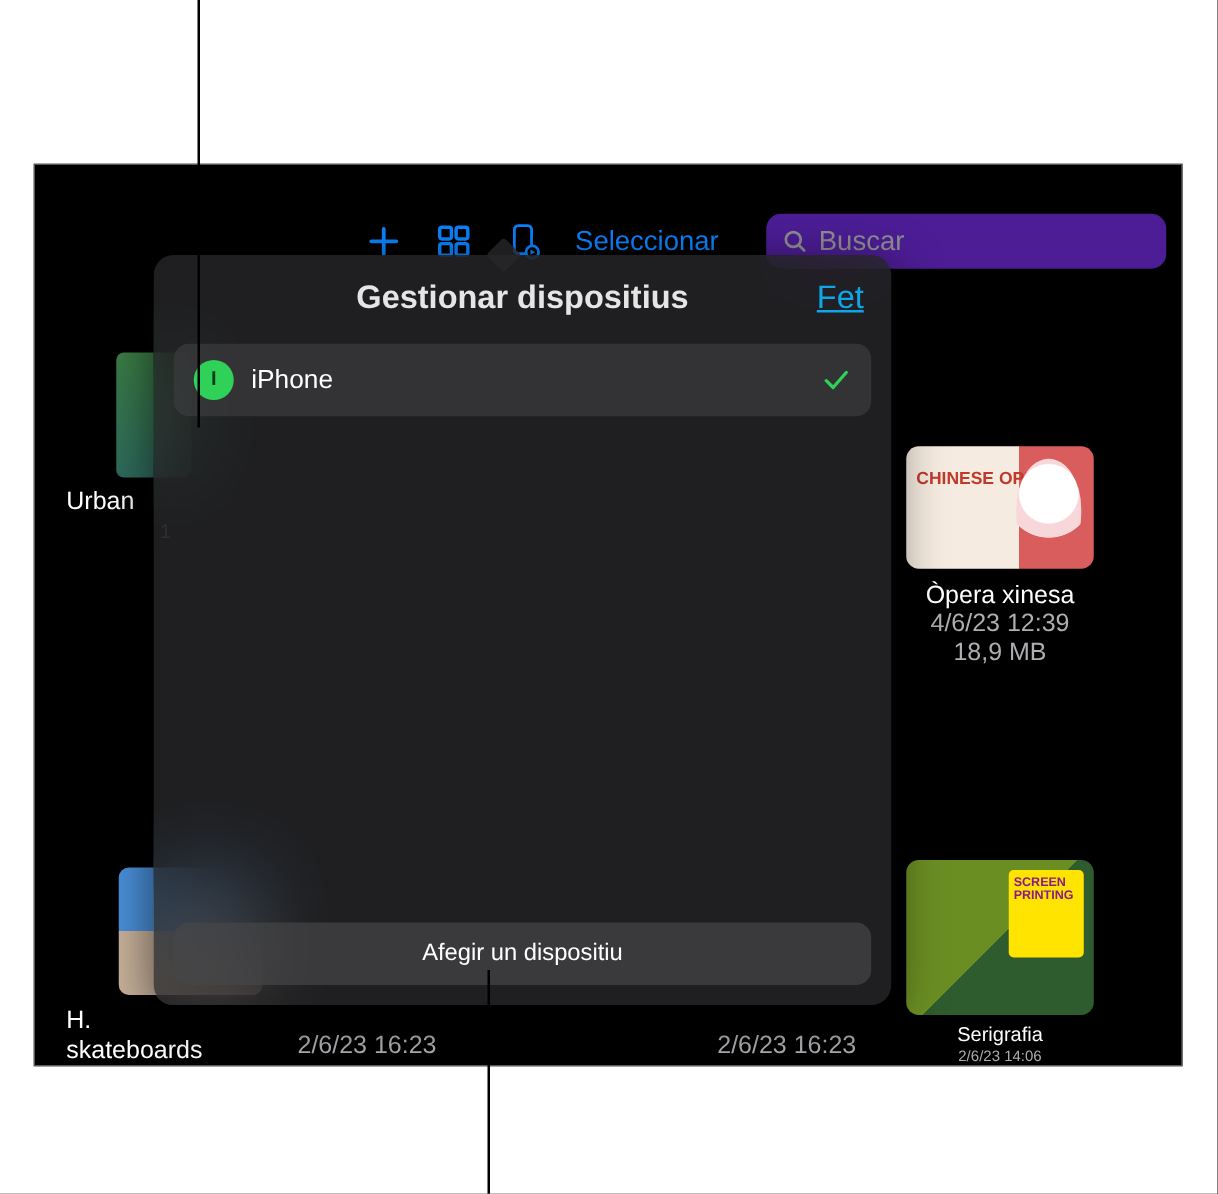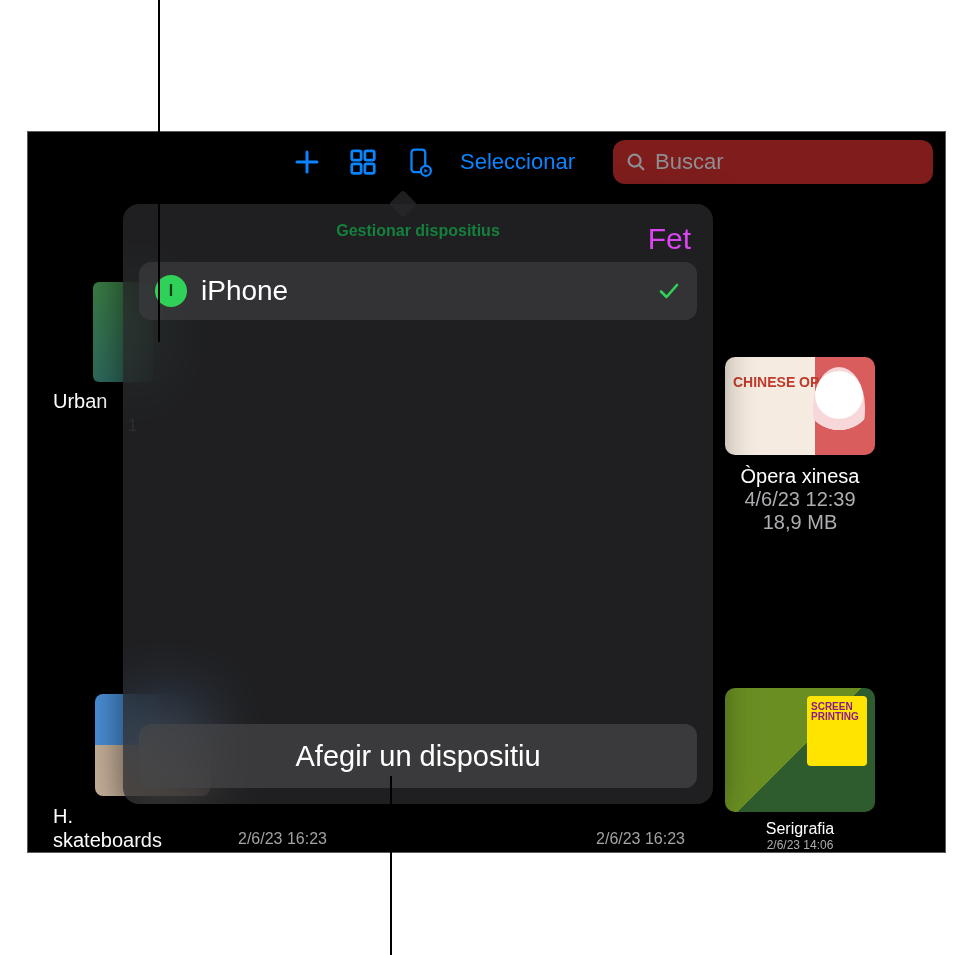--- a/index.html
+++ b/index.html
@@ -39,38 +39,39 @@
     background: #000;
     overflow: hidden;
   }
   .toolbar {
     height: 60px;
     display: flex;
     align-items: center;
     padding: 0 12px;
     gap: 10px;
     position: relative;
+    margin-top: 31px;
   }
   .toolbar-spacer { flex: 1; }
   .tb-btn {
     width: 46px;
     height: 44px;
     display: flex;
     align-items: center;
     justify-content: center;
     color: #0a84ff;
   }
   .tb-text-btn {
     color: #0a84ff;
     font-size: 22px;
     font-weight: 400;
     padding: 0 8px;
   }
   .search-field {
-    background: #7f1d1d;
+    background: #4c1d95;
     border-radius: 12px;
     height: 44px;
     width: 320px;
     display: flex;
     align-items: center;
     padding: 0 12px;
     gap: 8px;
     color: #8e8e93;
     font-size: 22px;
   }
@@ -159,21 +160,21 @@
     font-size:10px; font-weight:700; color:#8b1a8b; line-height:10px;
     width:50px; text-align:left;
   }
   .item-br .title4 { font-size: 16px; }
   .item-br .meta4 { font-size: 12px; color:#aeaeb2; }
 
   .meta-row {
     position:absolute;
     bottom: 0; left: 210px; right: 260px;
     display:flex; justify-content: space-between;
-    color:#aeaeb2; font-size:16px; padding-bottom:4px;
+    color:#aeaeb2; font-size:20px; padding-bottom:4px;
   }
 
   
   .popover {
     position: absolute;
     left: 95px;
     top: 72px;
     width: 590px;
     height: 600px;
     background: rgba(40,40,42,0.78);
@@ -194,53 +195,53 @@
     background: rgba(40,40,42,0.78);
     transform: rotate(45deg);
     border-radius:3px;
   }
   .pop-header {
     position: relative;
     text-align: center;
     margin-bottom: 22px;
   }
   .pop-title {
-    color: #15803d; font-size: 16px; font-weight: 600;
+    color: #e5e5e5; font-size: 26px; font-weight: 600;
   }
   .pop-done {
     position: absolute; right: 6px; top: 0;
-    color: #d946ef; font-size: 30px; font-weight: 400;
+    color: #0ea5e9; font-size: 26px; font-weight: 400; text-decoration: underline;
   }
   .device-row {
     background: rgba(60,60,63,0.7);
     border-radius: 12px;
     height: 58px;
     display:flex;
     align-items:center;
     padding: 0 16px;
     gap: 14px;
   }
   .dot {
     width: 32px; height: 32px; border-radius: 50%;
     background: #30d158;
     display:flex; align-items:center; justify-content:center;
     color:#0a3d1a; font-weight:700; font-size:16px;
   }
-  .device-name { color:#fff; font-size:28px; flex:1; }
+  .device-name { color:#fff; font-size:21px; flex:1; }
   .check { color:#30d158; }
   .pop-spacer { flex:1; }
   .add-btn {
     background: rgba(70,70,73,0.7);
     border-radius: 12px;
-    height: 64px;
+    height: 50px;
     display:flex;
     align-items:center;
     justify-content:center;
     color:#fff;
-    font-size:29px;
+    font-size:19px;
   }
 
   
   .tb-btn svg { width: 30px; height: 30px; }
 </style>
 </head>
 <body>
 
 <div class="leader-v"></div>
 <div class="leader-v2"></div>

